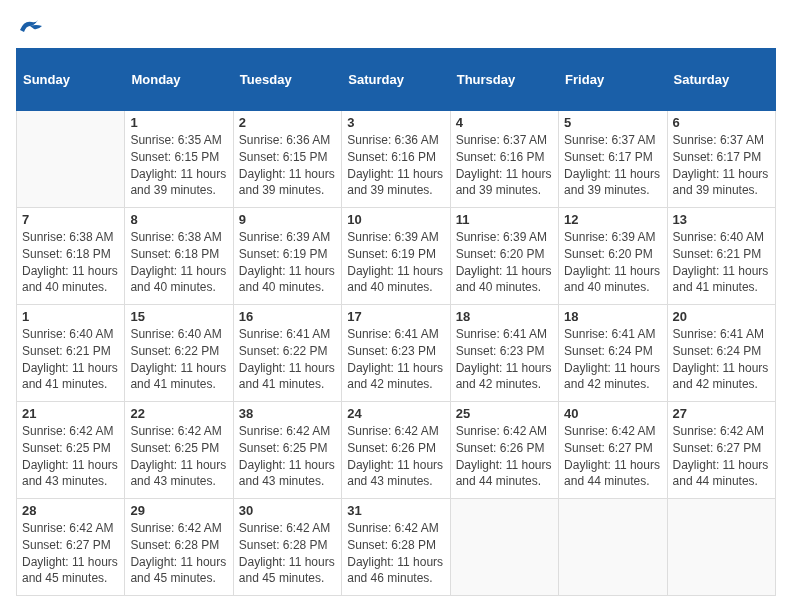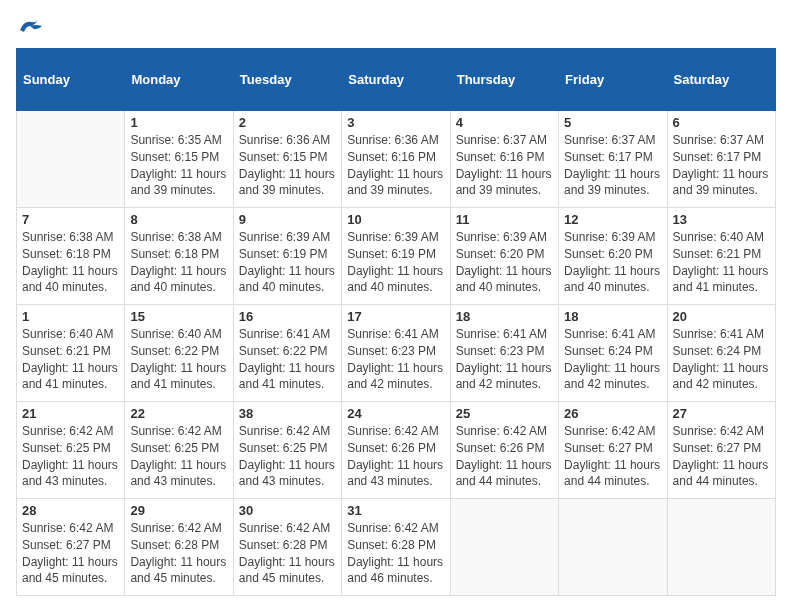--- a/index.html
+++ b/index.html
@@ -303,21 +303,21 @@
 and 43 minutes.</div>
           </td>
           <td>
             <span class="day-number">25</span>
             <div class="day-info">Sunrise: 6:42 AM
 Sunset: 6:26 PM
 Daylight: 11 hours
 and 44 minutes.</div>
           </td>
           <td>
-            <span class="day-number">26</span>
+            <span class="day-number">40</span>
             <div class="day-info">Sunrise: 6:42 AM
 Sunset: 6:27 PM
 Daylight: 11 hours
 and 44 minutes.</div>
           </td>
           <td>
             <span class="day-number">27</span>
             <div class="day-info">Sunrise: 6:42 AM
 Sunset: 6:27 PM
 Daylight: 11 hours

